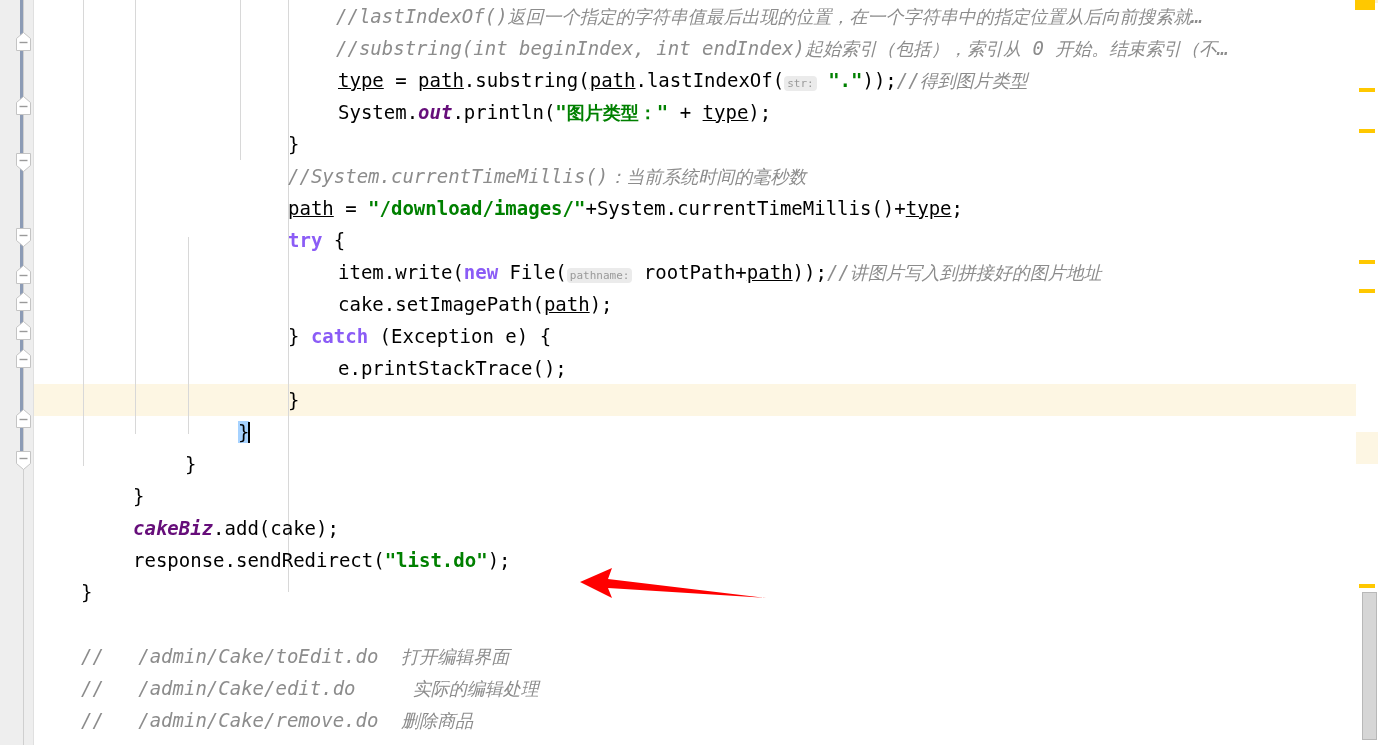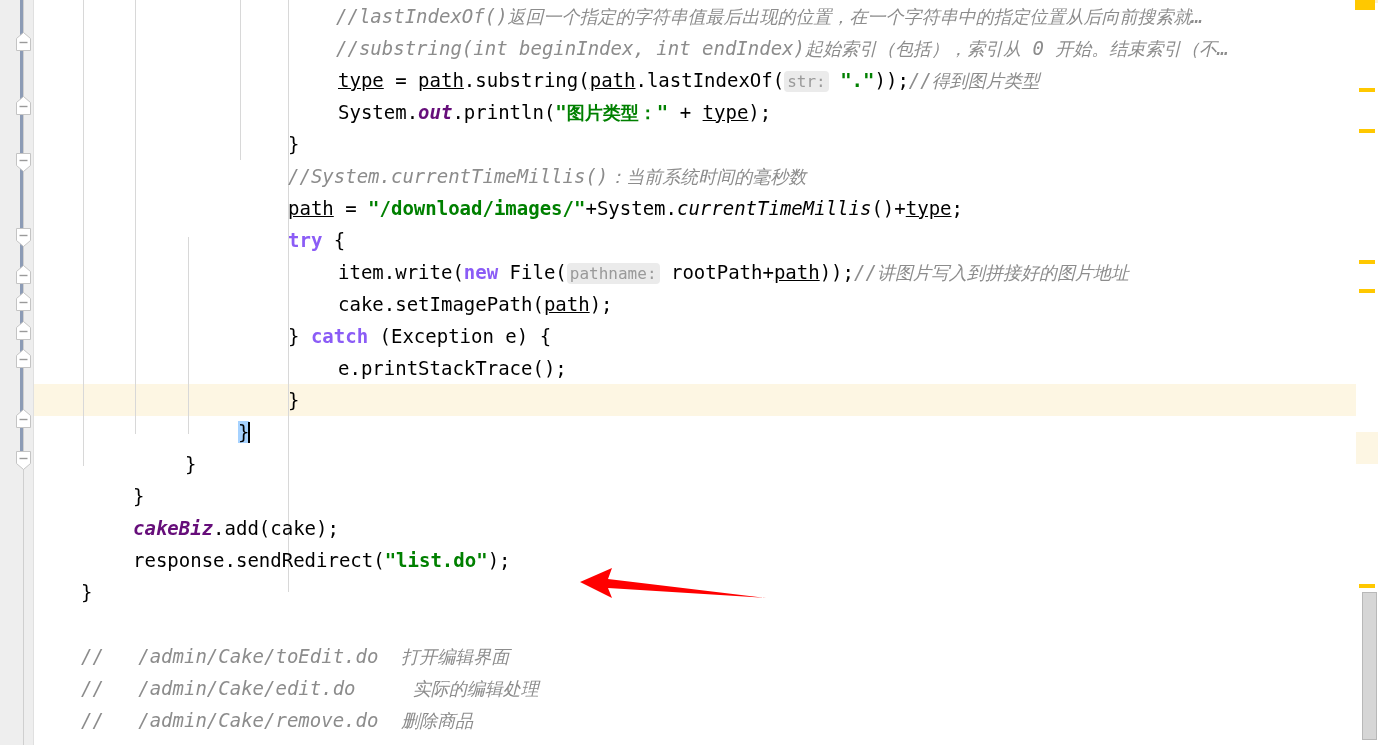--- a/index.html
+++ b/index.html
@@ -114,29 +114,29 @@
     white-space: pre;
     font-size: 19px;
     line-height: 32px;
   }
 
   
   .t-comment   { color: #8c8c8c; font-style: italic; }
   .t-keyword   { color: #8b5cf6; font-weight: bold; }
   .t-string    { color: #008000; font-weight: bold; }
   .t-field     { color: #660e7a; font-weight: bold; font-style: italic; }
-  .t-staticmth { color: #000000; font-style: italic; }
+  .t-staticmth { color: #000000; }
   .t-localvar  { color: #000000; text-decoration: underline; }
   .t-plain     { color: #000000; }
   .t-hint {
     color: #9a9a9a;
     background: #ebebeb;
     border-radius: 4px;
     padding: 1px 3px;
-    font-size: 16px;
+    font-size: 11px;
   }
   .t-sel {
     background: #a6d2ff;
   }
   .caret {
     display: inline-block;
     width: 2px; height: 21px;
     background: #000000;
     vertical-align: -4px;
     margin-left: -1px;

